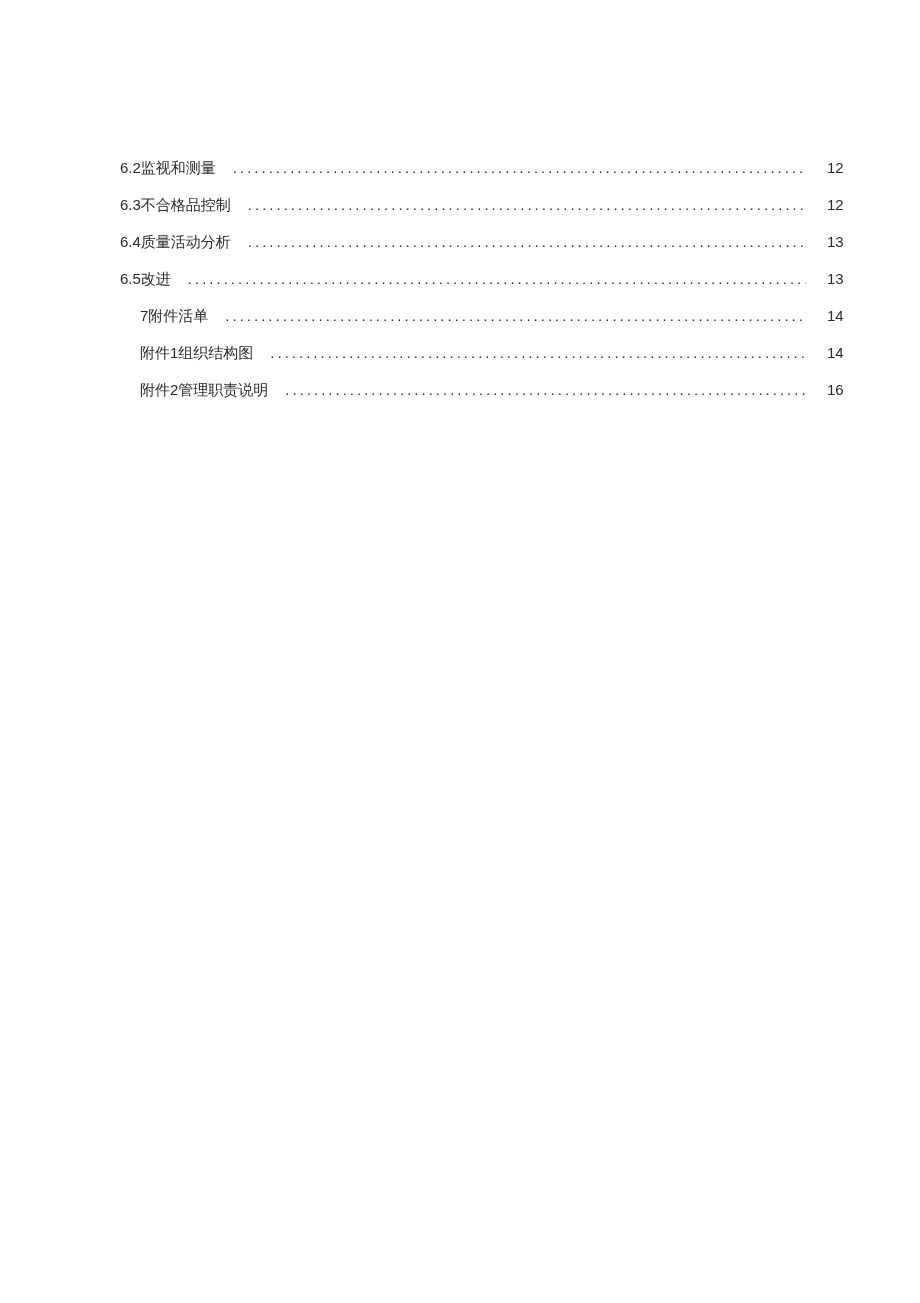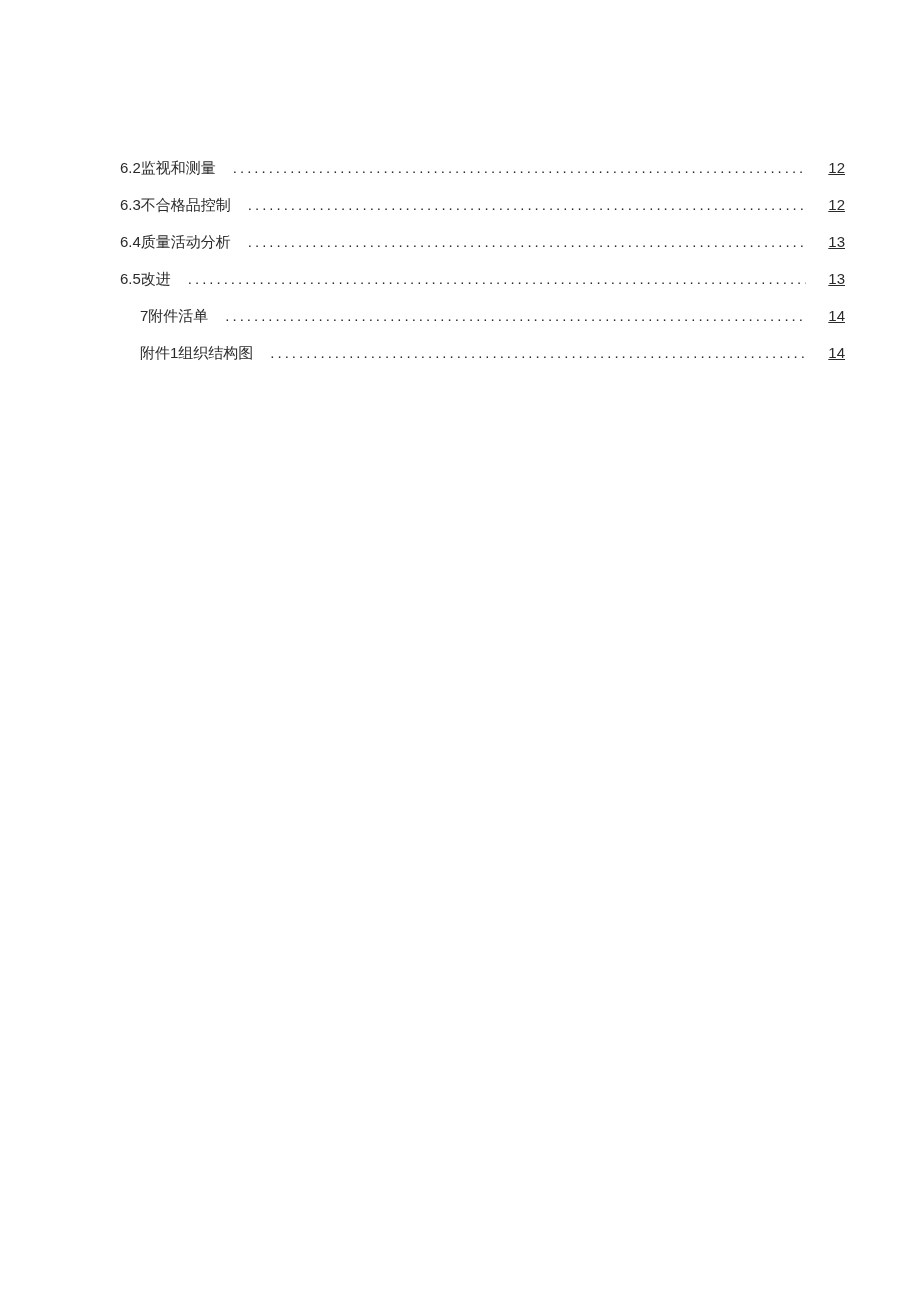--- a/index.html
+++ b/index.html
@@ -32,22 +32,20 @@
       color: #2a2a2a;
       font-family: Arial, sans-serif;
     }
     .dots::after {
       content: "..................................................................................................................................................................................................";
     }
     .page {
       flex: 0 0 auto;
       font-family: Arial, sans-serif;
       min-width: 18px;
-      text-align: right;
-      text-decoration: underline;
     }
   </style>
 </head>
 <body>
 
 <div>
   <div class="toc-group">
     <div class="toc-line">
       <span class="label">6.2监视和测量</span>
       <span class="dots"></span>
@@ -74,14 +72,19 @@
     <div class="toc-line">
       <span class="label">7附件活单</span>
       <span class="dots"></span>
       <span class="page">14</span>
     </div>
     <div class="toc-line">
       <span class="label">附件1组织结构图</span>
       <span class="dots"></span>
       <span class="page">14</span>
     </div>
+    <div class="toc-line">
+      <span class="label">附件2管理职责说明</span>
+      <span class="dots"></span>
+      <span class="page">16</span>
+    </div>
   </div>
 </div>
 
 </body></html>

